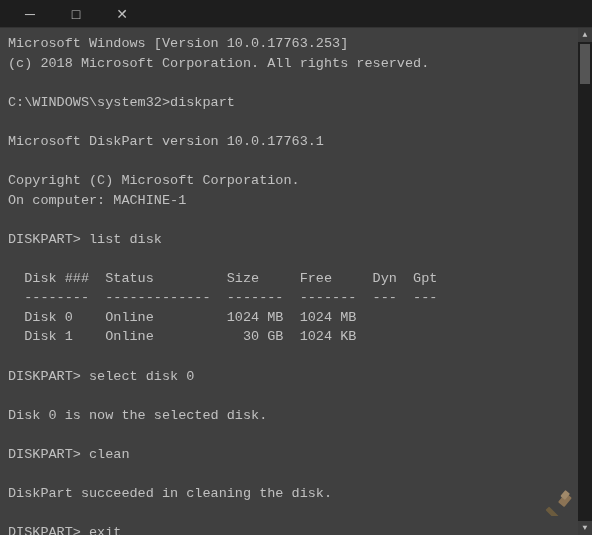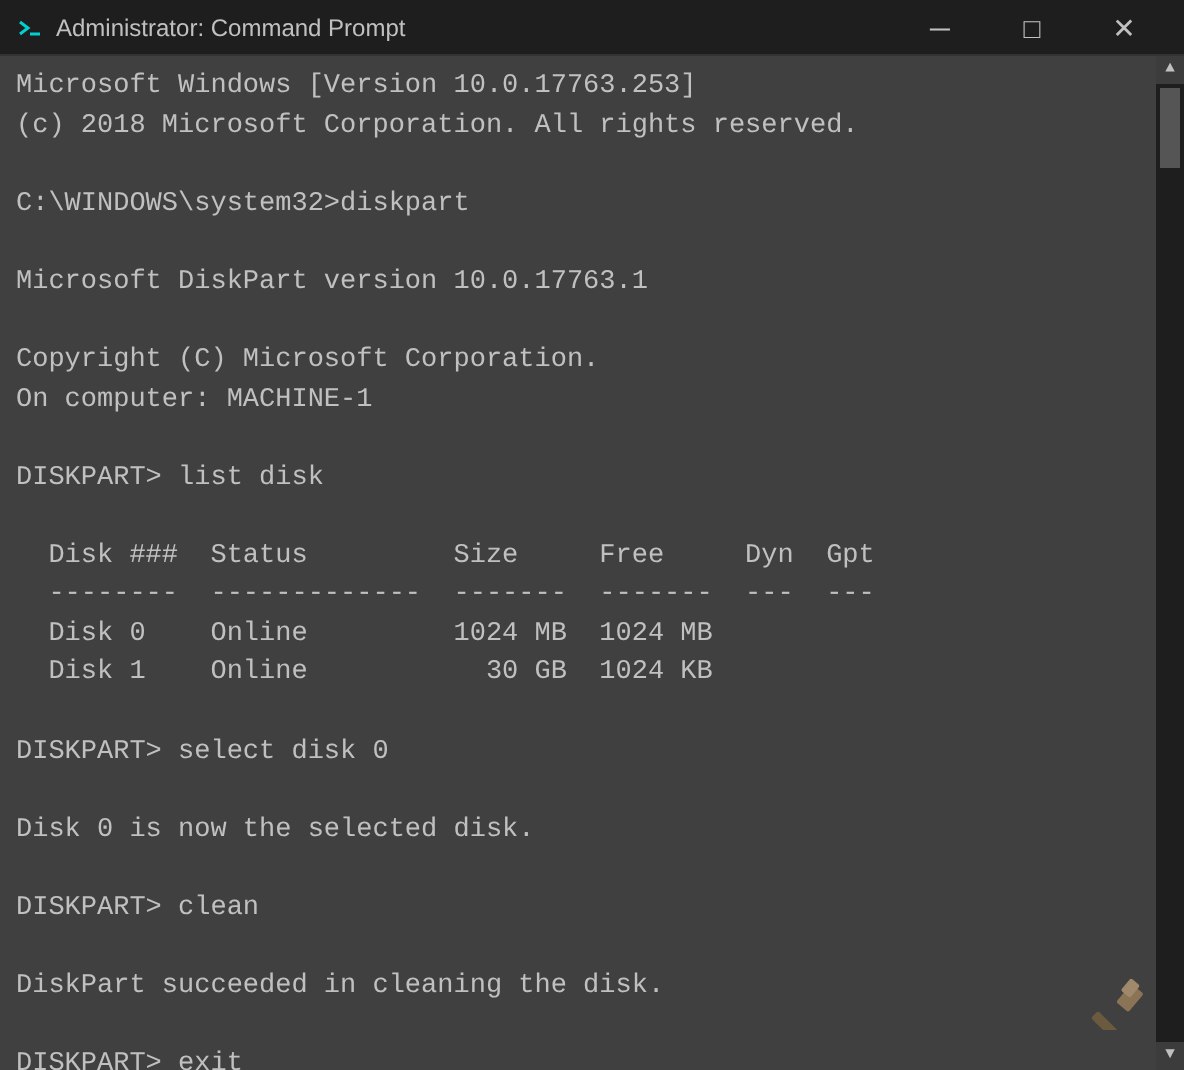--- a/index.html
+++ b/index.html
@@ -132,30 +132,20 @@
     .hammer-icon {
       position: absolute;
       bottom: 12px;
       right: 20px;
     }
   </style>
 </head>
 <body>
 
 <div class="title-bar">
-  <div class="title-bar-left">
-    <div class="title-bar-icon">
-      <svg viewBox="0 0 14 14" fill="none">
-        <rect width="14" height="14" fill="#1e1e1e"></rect>
-        <path d="M2 4 L6 7 L2 10" stroke="#00d0d0" stroke-width="1.5" fill="none"></path>
-        <line x1="7" y1="10" x2="12" y2="10" stroke="#00d0d0" stroke-width="1.5"></line>
-      </svg>
-    </div>
-    <span class="title-bar-text">Administrator: Command Prompt</span>
-  </div>
   <div class="title-bar-controls">
     <button class="title-btn">─</button>
     <button class="title-btn">□</button>
     <button class="title-btn close">✕</button>
   </div>
 </div>
 
 <div class="console">
   <pre id="console-text">Microsoft Windows [Version 10.0.17763.253]
 (c) 2018 Microsoft Corporation. All rights reserved.

